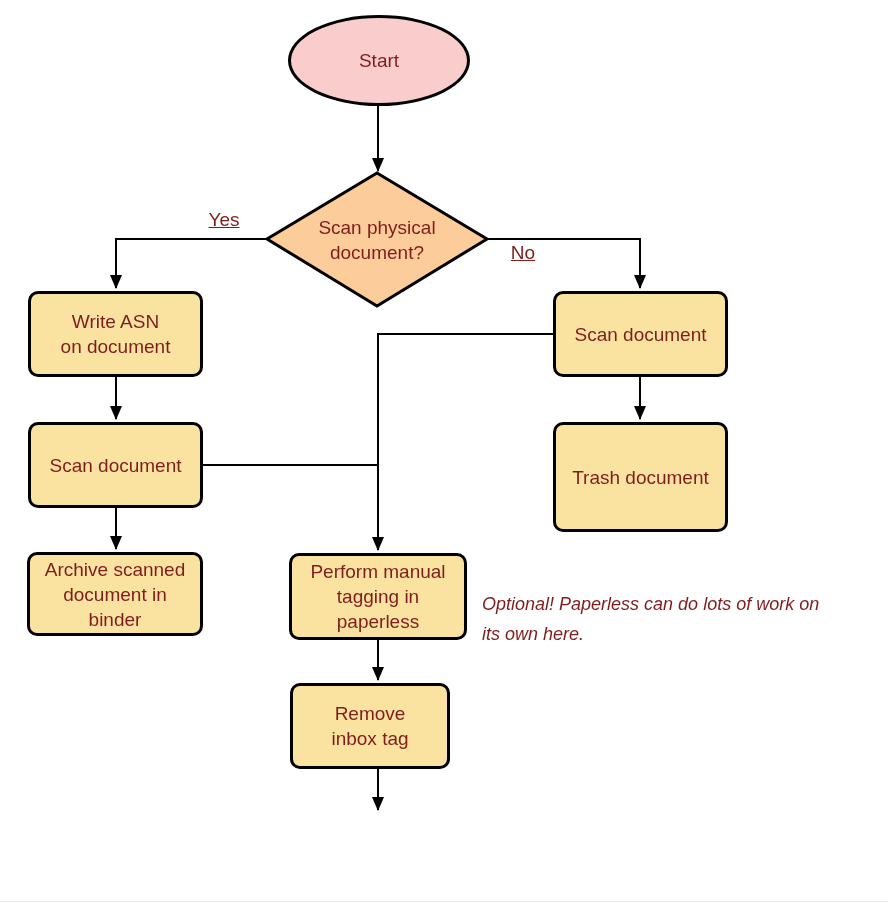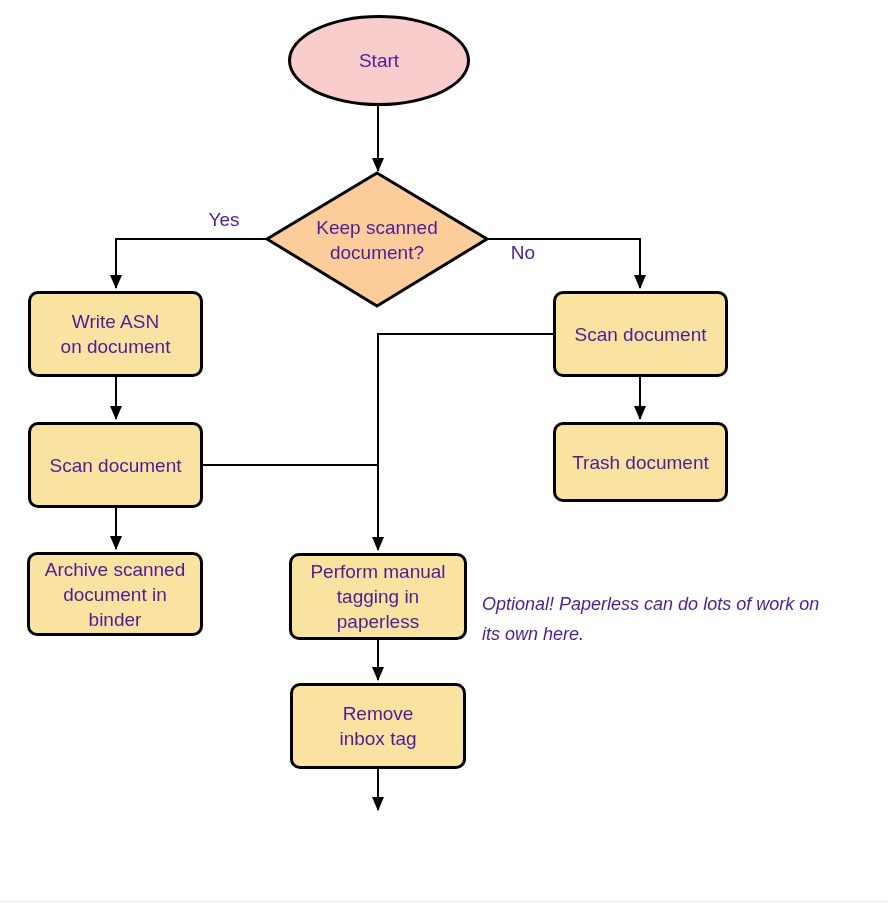--- a/index.html
+++ b/index.html
@@ -3,21 +3,21 @@
 <meta charset="utf-8">
 <style>
   html, body { margin: 0; padding: 0; background: #ffffff; }
   .canvas {
     position: relative;
     width: 888px;
     height: 907px;
     background: #ffffff;
     overflow: hidden;
     font-family: "Liberation Sans", sans-serif;
-    color: #4c1d95;
+    color: #7f1d1d;
   }
   svg.edges {
     position: absolute;
     left: 0; top: 0;
     width: 888px; height: 907px;
   }
   .edge {
     fill: none;
     stroke: var(--stroke, #000);
     stroke-width: 2;
@@ -54,30 +54,31 @@
     background: transparent;
     border: none;
   }
 
   #node-start     { left: 288px; top: 15px;  width: 182px; height: 91px; }
   #decision-label { left: 267px; top: 173px; width: 220px; height: 133px; }
   #node-write-asn { left: 28px;  top: 291px; width: 175px; height: 86px; }
   #node-scan-left { left: 28px;  top: 422px; width: 175px; height: 86px; }
   #node-archive   { left: 27px;  top: 552px; width: 176px; height: 84px; }
   #node-scan-right{ left: 553px; top: 291px; width: 175px; height: 86px; }
-  #node-trash     { left: 553px; top: 422px; width: 175px; height: 80px; }
+  #node-trash     { left: 553px; top: 422px; width: 175px; height: 110px; }
   #node-tagging   { left: 289px; top: 553px; width: 178px; height: 87px; }
-  #node-remove    { left: 290px; top: 683px; width: 176px; height: 86px; }
+  #node-remove    { left: 290px; top: 683px; width: 160px; height: 86px; }
   #node-end       { left: 288px; top: 813px; width: 180px; height: 88px; }
 
   .edge-label {
     position: absolute;
     font-size: 19px;
     line-height: 20px;
     text-align: center;
+    text-decoration: underline;
   }
   #label-yes { left: 198px; top: 210px; width: 52px; }
   #label-no  { left: 502px; top: 210px; width: 42px; margin-top: 33px; }
 
   #note {
     position: absolute;
     left: 482px; top: 589px;
     width: 404px;
     font-size: 18px;
     line-height: 30px;
@@ -114,21 +115,21 @@
     <path class="edge" d="M553,334 L378,334 L378,550" marker-end="url(#arrow)"></path>
     <path class="edge" d="M203,465 L378,465"></path>
     <path class="edge" d="M378,640 L378,680" marker-end="url(#arrow)"></path>
     <path class="edge" d="M378,769 L378,810" marker-end="url(#arrow)"></path>
 
     <polygon class="diamond" points="377,173 487,239 377,306 267,239"></polygon>
   </svg>
 
   <div class="node terminal" id="node-start">Start</div>
 
-  <div class="node overlay-text" id="decision-label">Keep scanned
+  <div class="node overlay-text" id="decision-label">Scan physical
 document?</div>
 
   <div class="edge-label" id="label-yes">Yes</div>
 
   <div class="edge-label" id="label-no">No</div>
 
   <div class="node process" id="node-write-asn">Write ASN
 on document</div>
 
   <div class="node process" id="node-scan-left">Scan document</div>

